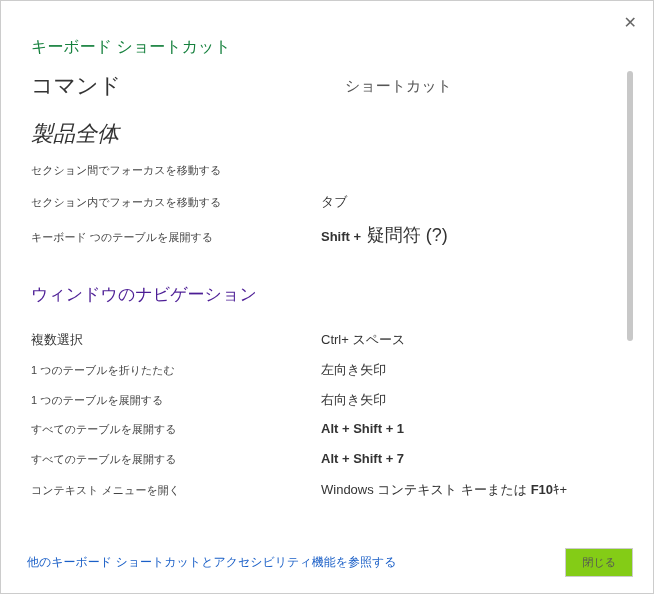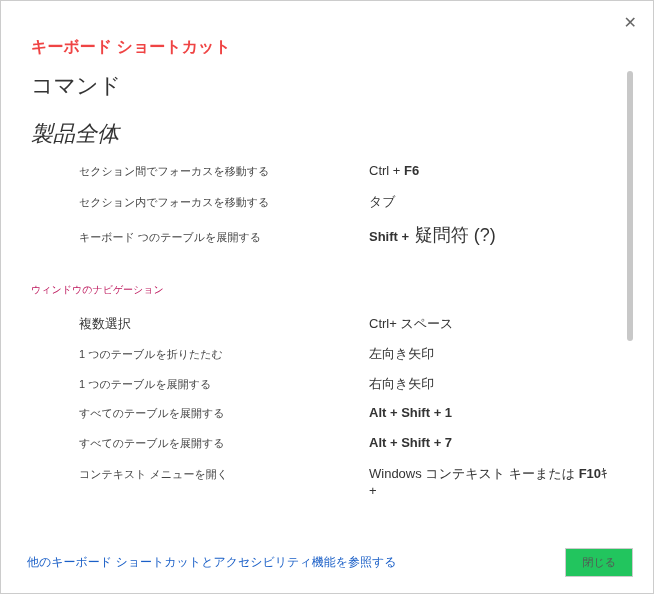--- a/index.html
+++ b/index.html
@@ -1,60 +1,62 @@
 <!DOCTYPE html>
 <html><head>
 <meta charset="utf-8">
 <style>
   * { box-sizing: border-box; margin: 0; padding: 0; }
   html, body { width: 654px; height: 594px; font-family: "Segoe UI", "Yu Gothic UI", Meiryo, sans-serif; background: #fff; color: #333; overflow: hidden; }
   .dialog { width: 654px; height: 594px; border: 1px solid #ccc; position: relative; }
   .close-btn { position: absolute; top: 8px; right: 12px; font-size: 16px; color: #666; cursor: pointer; background: none; border: none; padding: 4px; }
-  .header-title { position: absolute; left: 30px; top: 36px; font-size: 16px; color: #ef4444; font-weight: 700; }
+  .header-title { position: absolute; left: 30px; top: 36px; font-size: 16px; color: #15803d; font-weight: 400; }
   .content-wrap { position: absolute; left: 30px; right: 14px; top: 70px; bottom: 50px; overflow: hidden; }
   .content-inner { position: absolute; left: 0; top: 0; right: 24px; bottom: 0; overflow-y: hidden; }
   .scrollbar { position: absolute; right: 6px; top: 0; width: 6px; height: 270px; background: #c8c8c8; border-radius: 3px; }
   .columns-header { display: flex; margin-bottom: 18px; gap: 24px; }
   .col-left { width: 290px; flex: none; }
   .col-right { flex: 1; }
   .col-left-h { font-size: 22px; font-weight: 400; color: #333; }
   .col-right-h { font-size: 15px; color: #555; padding-top: 6px; }
   .group-title { font-size: 22px; font-weight: 400; color: #333; margin-top: 8px; margin-bottom: 8px; font-style: italic; }
-  .sub-title { font-size: 10px; color: #be185d; margin-top: 30px; margin-bottom: 12px; }
-  .row { display: flex; align-items: baseline; padding: 6px 0; min-height: 30px; margin-left: 48px; }
+  .sub-title { font-size: 17px; color: #4c1d95; margin-top: 30px; margin-bottom: 19px; }
+  .row { display: flex; align-items: baseline; padding: 6px 0; min-height: 30px; }
   .sm { font-size: 11px; color: #444; }
   .md { font-size: 13px; color: #333; }
   .key { font-size: 13px; color: #333; }
   .key .lg { font-size: 18px; color: #333; padding-left: 2px; }
   .key .bold { font-weight: 600; }
   .footer { position: absolute; left: 0; right: 0; bottom: 0; height: 50px; display: flex; align-items: center; justify-content: space-between; padding: 0 20px 12px 26px; }
   .footer-link { color: #1a5fc7; font-size: 12px; text-decoration: none; cursor: pointer; }
-  .footer-btn { border: 1px solid #ccc; background: #22c55e; color: #555; font-size: 11px; padding: 6px 16px; cursor: pointer; }
+  .footer-btn { border: 1px solid #ccc; background: #84cc16; color: #555; font-size: 11px; padding: 6px 16px; cursor: pointer; }
 </style>
 </head>
 <body>
 
 <div class="dialog">
 
   <button class="close-btn">✕</button>
 
   <div class="header-title">キーボード ショートカット</div>
 
   <div class="content-wrap">
     <div class="scrollbar"></div>
     <div class="content-inner" id="content-inner">
         <div class="columns-header">
           <div class="col-left">
             <div class="col-left-h">コマンド</div>
           </div>
+          <div class="col-right">
+            <div class="col-right-h">ショートカット</div>
+          </div>
         </div>
         <div class="group-title">製品全体</div>
         <div class="row">
           <div class="col-left sm">セクション間でフォーカスを移動する</div>
-          <div class="col-right key">Ctrl +  <span class="bold">F6</span></div>
         </div>
         <div class="row">
           <div class="col-left sm">セクション内でフォーカスを移動する</div>
           <div class="col-right key sm">タブ</div>
         </div>
         <div class="row">
           <div class="col-left sm">キーボード つのテーブルを展開する</div>
           <div class="col-right key"><span class="bold">Shift +</span> <span class="lg">疑問符 (?)</span></div>
         </div>
         <div class="sub-title">ウィンドウのナビゲーション</div>

